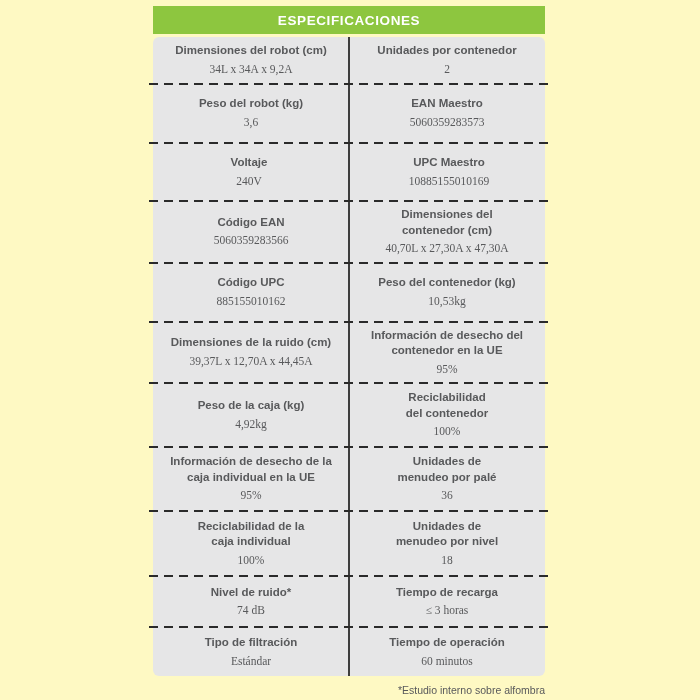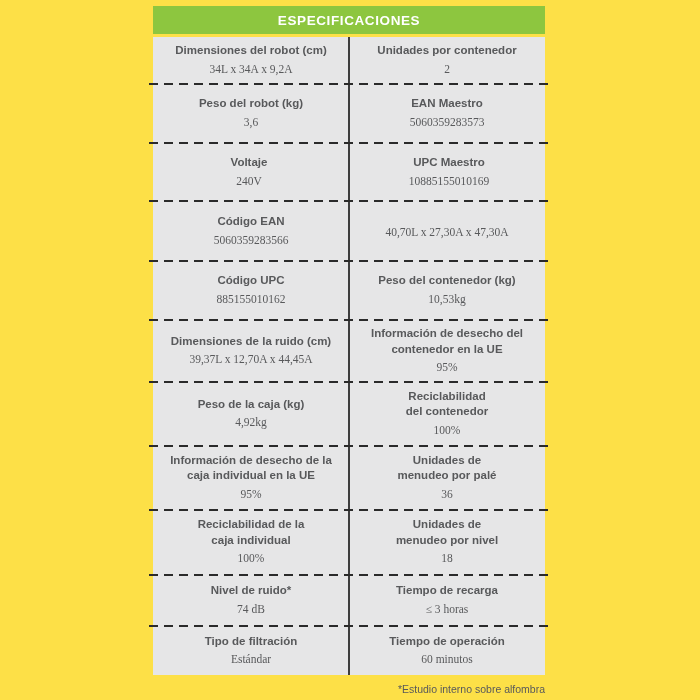--- a/index.html
+++ b/index.html
@@ -9,21 +9,21 @@
     --text: #58595b;
     --line: #2a2a2a;
   }
   * { box-sizing: border-box; margin: 0; padding: 0; }
   html, body {
     width: 700px; height: 700px;
     background: #ffffff;
     font-family: "Liberation Sans", "DejaVu Sans", sans-serif;
     overflow: hidden;
   }
-  .canvas { position: relative; width: 700px; height: 700px; background: #fde047; }
+  .canvas { position: relative; width: 700px; height: 700px; background: #fef9c3; }
 
   .spec-table {
     position: absolute;
     left: 153px; top: 6px;
     width: 392px;
   }
   .spec-header {
     height: 28px;
     background: var(--header_bg);
     color: var(--header_text);
@@ -31,20 +31,21 @@
     font-size: 13.5px;
     letter-spacing: 0.6px;
     display: flex;
     align-items: center;
     justify-content: center;
     margin-bottom: 3px;
   }
   .spec-body {
     position: relative;
     background: var(--cell_bg);
+    border-radius: 6px;
   }
   .col-divider {
     position: absolute;
     left: calc(50% - 1px);
     top: 0; bottom: 0;
     width: 2px;
     background: var(--line);
     opacity: 0.9;
   }
   .row {
@@ -147,20 +148,22 @@
           <div class="value">10885155010169</div>
         </div>
       </section>
 
       <section class="row">
         <div class="cell">
           <div class="label">Código EAN</div>
           <div class="value">5060359283566</div>
         </div>
         <div class="cell">
+          <div class="label">Dimensiones del
+contenedor (cm)</div>
           <div class="value">40,70L x 27,30A x 47,30A</div>
         </div>
       </section>
 
       <section class="row">
         <div class="cell">
           <div class="label">Código UPC</div>
           <div class="value">885155010162</div>
         </div>
         <div class="cell">

